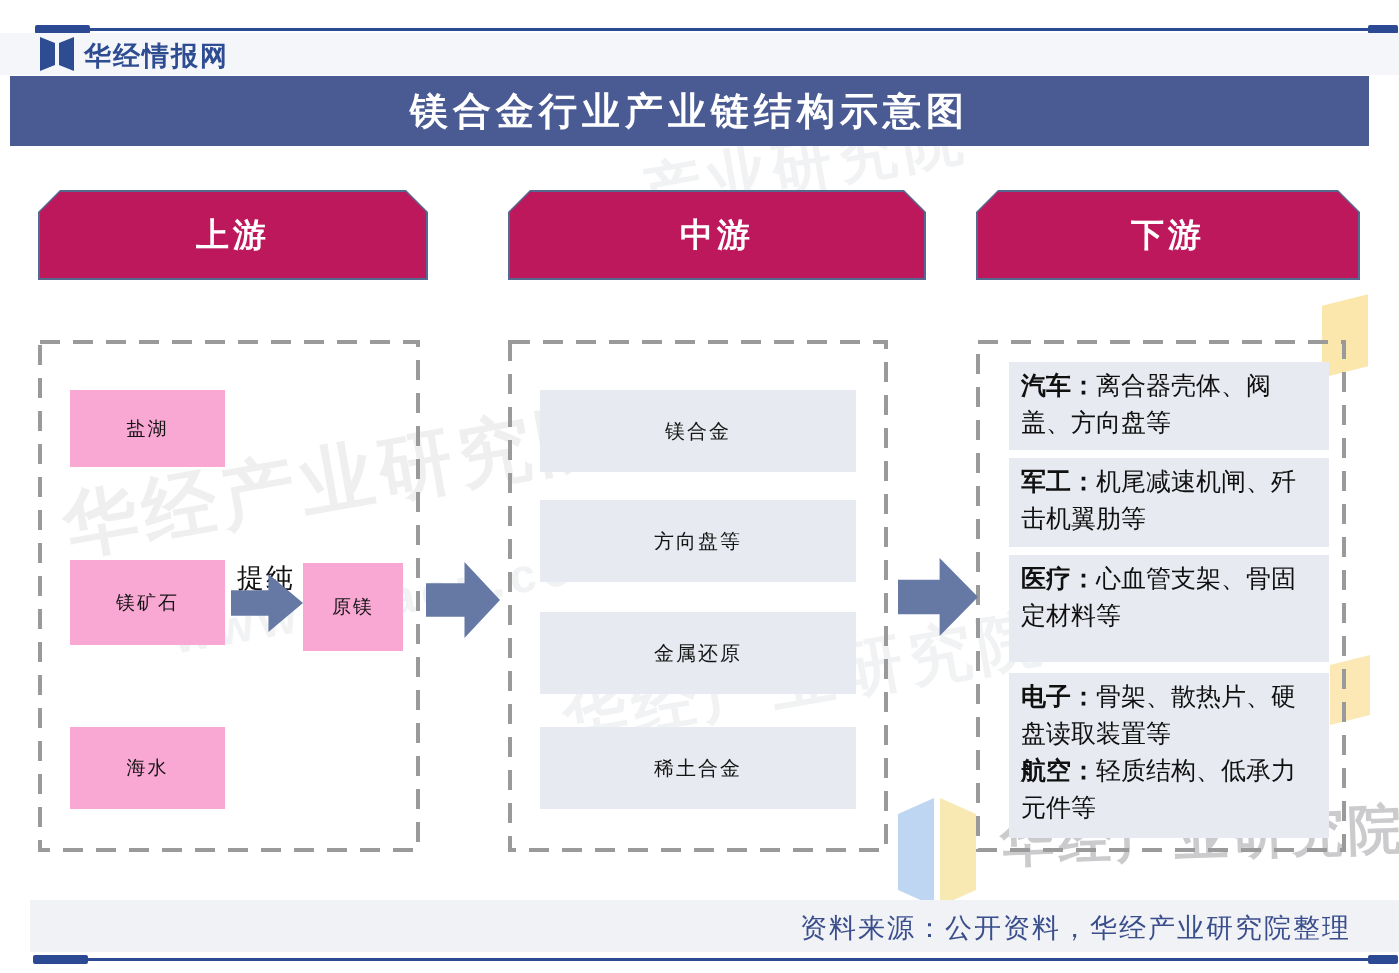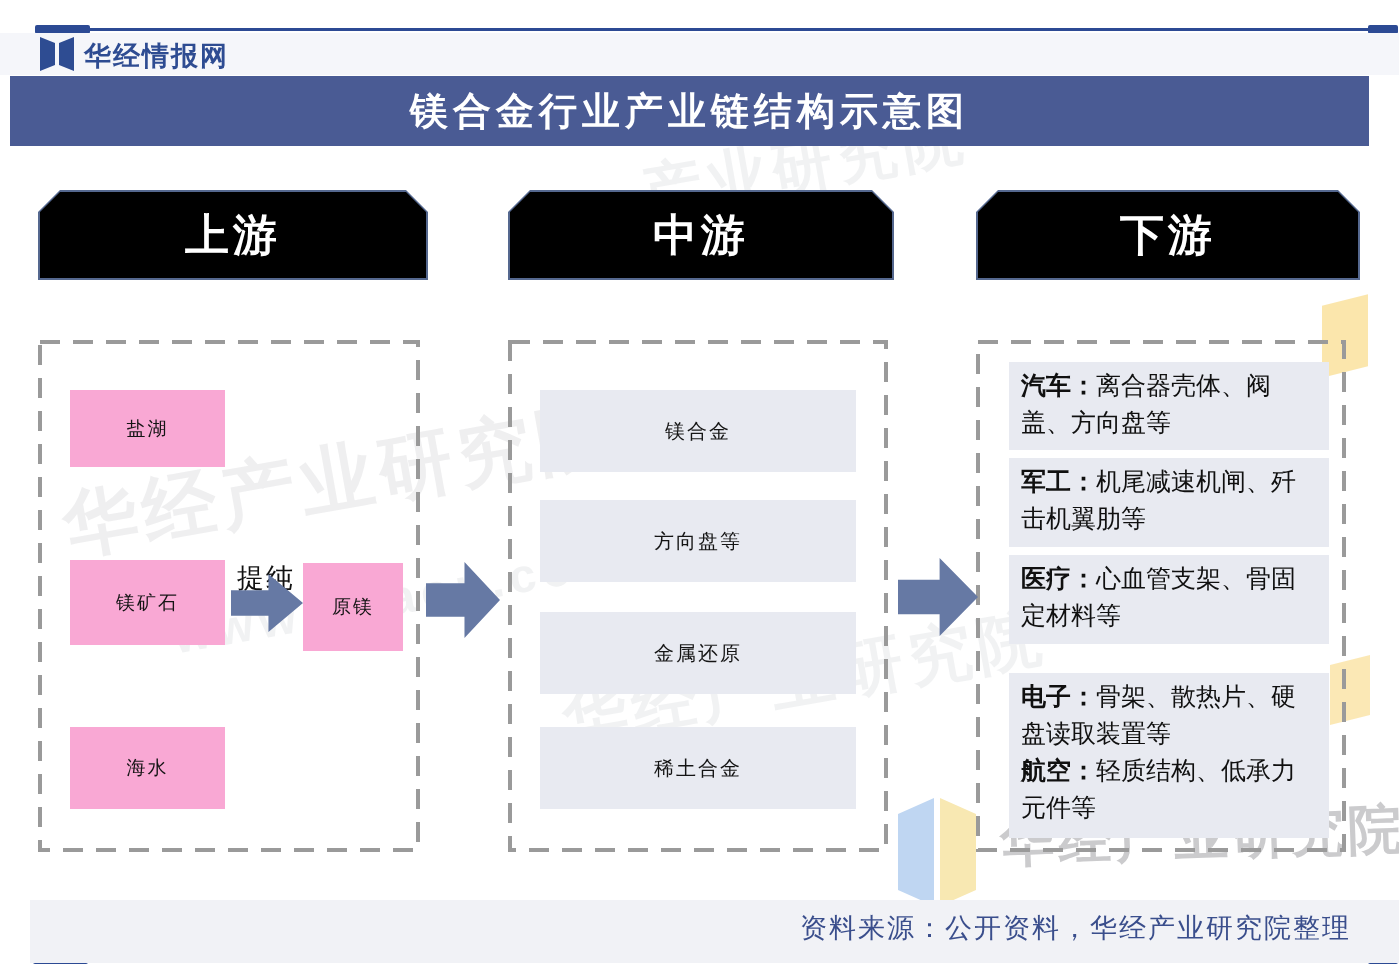--- a/index.html
+++ b/index.html
@@ -13,40 +13,40 @@
   .top-band{position:absolute;left:0;top:33px;width:1399px;height:42px;background:#F5F6FA;}
   .brand{position:absolute;left:40px;top:36px;display:flex;align-items:center;gap:10px;z-index:3;}
   .brand-text{font-size:27px;font-weight:bold;color:#2E4C92;letter-spacing:2px;}
 
   .title-bar{position:absolute;left:10px;top:76px;width:1359px;height:70px;background:#4A5B94;
     display:flex;align-items:center;justify-content:center;color:#ffffff;font-size:38px;
     font-weight:bold;letter-spacing:5px;z-index:2;}
 
   .col-head{position:absolute;top:190px;height:90px;background:#55688F;z-index:2;
     clip-path:polygon(22px 0,calc(100% - 22px) 0,100% 22px,100% 100%,0 100%,0 22px);}
-  .col-head-inner{position:absolute;inset:2px;background:#000000;display:flex;align-items:center;
-    justify-content:center;color:#ffffff;font-size:44px;font-weight:bold;letter-spacing:4px;
+  .col-head-inner{position:absolute;inset:2px;background:#be185d;display:flex;align-items:center;
+    justify-content:center;color:#ffffff;font-size:33px;font-weight:bold;letter-spacing:4px;
     clip-path:polygon(20px 0,calc(100% - 20px) 0,100% 20px,100% 100%,0 100%,0 20px);}
 
   .dash-svg{position:absolute;z-index:1;}
 
   .node{position:absolute;background:#f9a8d4;display:flex;align-items:center;justify-content:center;
     font-size:19px;color:#141414;z-index:2;letter-spacing:2px;}
   .proc-label{position:absolute;font-size:27px;color:#111111;text-align:center;z-index:2;letter-spacing:2px;margin-top:42px;}
   .block-arrow{position:absolute;background:#6679A4;z-index:2;
     clip-path:polygon(0 28%,52% 28%,52% 0,100% 50%,52% 100%,52% 72%,0 72%);}
 
   .mid-item{position:absolute;left:540px;width:316px;height:82px;background:#E8EAF1;z-index:2;
     display:flex;align-items:center;justify-content:center;font-size:20px;color:#141414;letter-spacing:2px;}
 
   .down-item{position:absolute;left:1009px;width:320px;background:#E8EAF1;z-index:2;box-sizing:border-box;
     padding:5px 10px 4px 12px;font-size:25px;line-height:37px;color:#101010;}
   .down-item .cat{font-weight:bold;font-family:Liberation Serif, serif;}
 
-  .footer-band{position:absolute;left:30px;top:900px;width:1369px;height:63px;background:#F1F2F6;z-index:2;
+  .footer-band{position:absolute;left:30px;top:900px;width:1369px;height:52px;background:#F1F2F6;z-index:2;
     box-sizing:border-box;text-align:right;padding-right:48px;line-height:56px;font-size:27px;
     color:#3A4E8C;letter-spacing:2px;}
 
   
   .wm{position:absolute;color:rgba(120,125,135,0.12);font-weight:bold;white-space:nowrap;z-index:0;
     transform:rotate(-10deg);letter-spacing:6px;}
   .wm-logo{position:absolute;left:888px;top:798px;z-index:0;}
   .wm-logo-text{position:absolute;left:1000px;top:800px;font-size:54px;font-weight:bold;z-index:0;
     color:rgba(125,125,130,0.40);letter-spacing:4px;transform:rotate(-2deg);white-space:nowrap;}
   .accent{position:absolute;z-index:0;}
@@ -84,21 +84,21 @@
       </svg>
     </span>
     <span class="brand-text">华经情报网</span>
   </div>
 
   <div class="title-bar">镁合金行业产业链结构示意图</div>
 
   <div class="col-head" style="left:38px;width:390px;">
     <div class="col-head-inner">上游</div>
   </div>
-  <div class="col-head" style="left:508px;width:386px;">
+  <div class="col-head" style="left:508px;width:418px;">
     <div class="col-head-inner">中游</div>
   </div>
   <div class="col-head" style="left:976px;width:384px;">
     <div class="col-head-inner">下游</div>
   </div>
 
   <svg class="dash-svg" style="left:38px;top:340px;" width="382" height="512">
     <rect x="2" y="2" width="378" height="508" fill="none" stroke="#9A9A9A" stroke-width="4" stroke-dasharray="20 13"></rect>
   </svg>
   <svg class="dash-svg" style="left:508px;top:340px;" width="380" height="512">
@@ -122,21 +122,21 @@
   <div class="mid-item" style="top:500px;">方向盘等</div>
   <div class="mid-item" style="top:612px;">金属还原</div>
   <div class="mid-item" style="top:727px;">稀土合金</div>
 
   <div class="down-item" style="top:362px;height:88px;">
     <span class="cat">汽车：</span><span>离合器壳体、阀盖、方向盘等</span>
   </div>
   <div class="down-item" style="top:458px;height:89px;">
     <span class="cat">军工：</span><span>机尾减速机闸、歼击机翼肋等</span>
   </div>
-  <div class="down-item" style="top:555px;height:89px;">
+  <div class="down-item" style="top:555px;height:107px;">
     <span class="cat">医疗：</span><span>心血管支架、骨固定材料等</span>
   </div>
   <div class="down-item" style="top:651px;height:89px;margin-top:22px;">
     <span class="cat">电子：</span><span>骨架、散热片、硬盘读取装置等</span>
   </div>
   <div class="down-item" style="top:747px;height:91px;">
     <span class="cat">航空：</span><span>轻质结构、低承力元件等</span>
   </div>
 
   <div class="footer-band">资料来源：公开资料，华经产业研究院整理</div>

